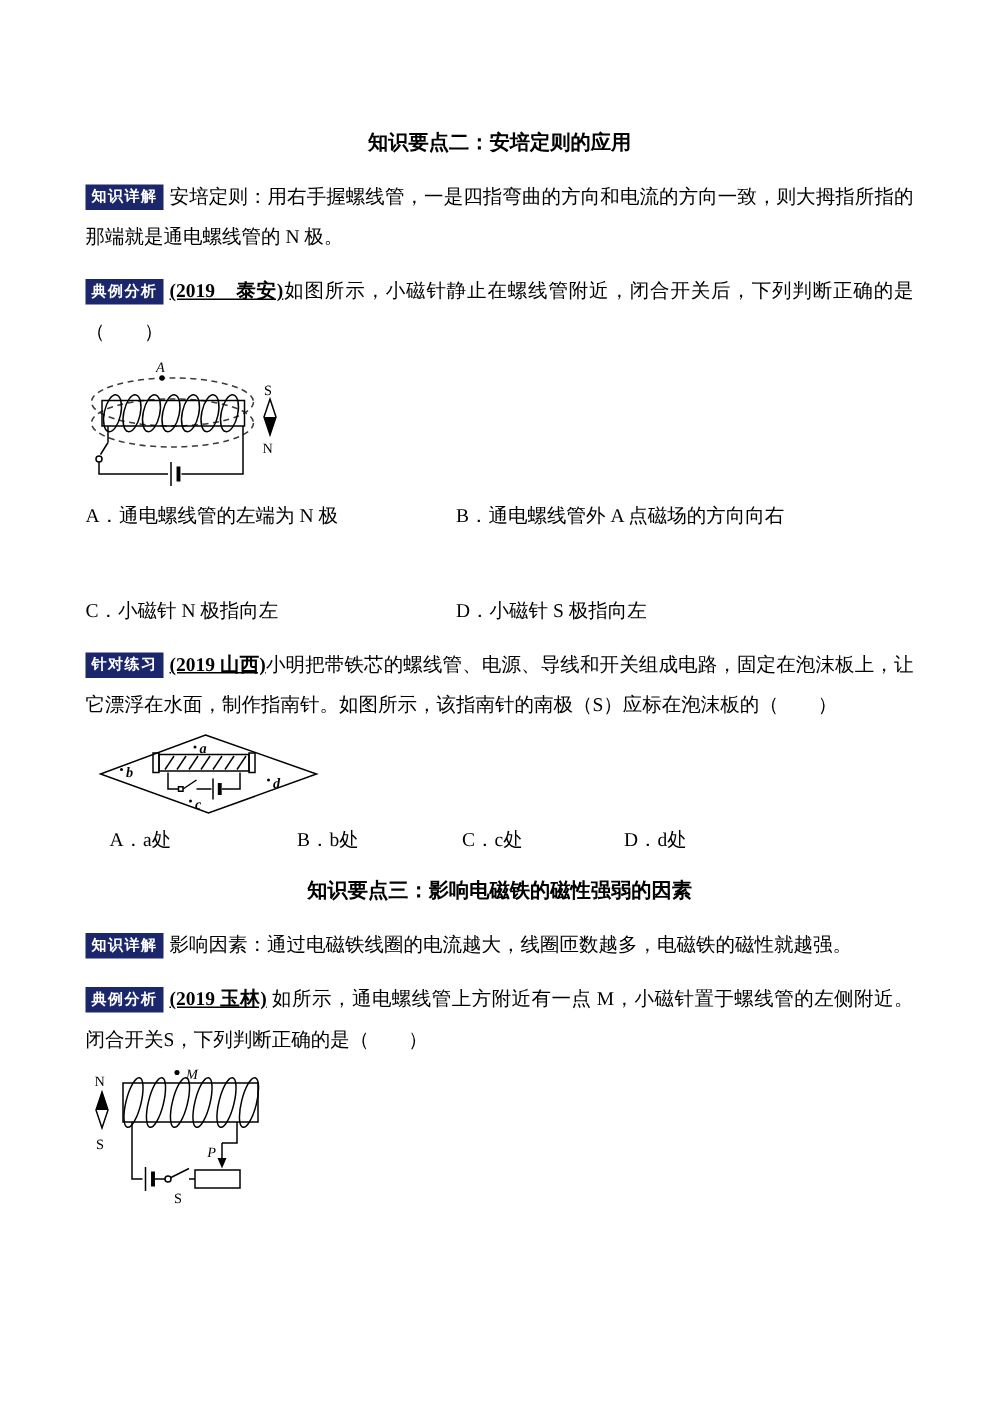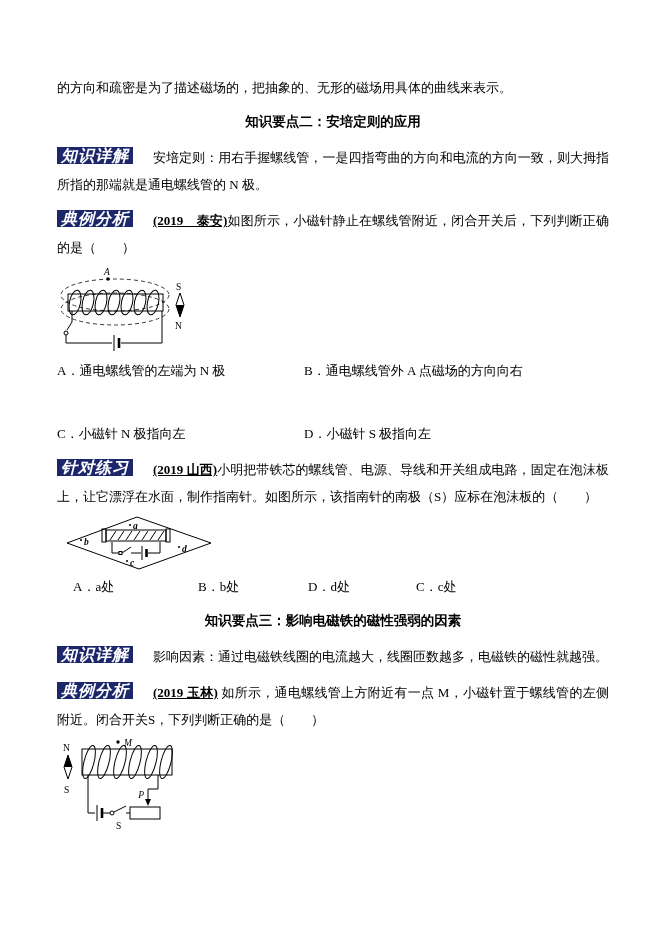--- a/index.html
+++ b/index.html
@@ -13,42 +13,41 @@
   .page { padding: 74px 52px 0 57px; }
   p { margin: 0; line-height: 27px; text-align: justify; }
   .para { margin-top: 9px; }
   .heading {
     font-weight: bold; font-size: 13.5px; line-height: 26px; margin-top: 8px;
     font-family: "Liberation Sans", "DejaVu Sans", sans-serif;
     text-align: center;
   }
   .badge {
     display: inline-block; background: var(--badge-bg, #1b266b); color: var(--badge-fg, #fff);
-    font-style: italic; font-weight: bold; font-size: 16px; line-height: 17px;
-    padding: 0 4px; margin-right: 20px; letter-spacing: 1px; vertical-align: 1px;
+    font-weight: bold; font-size: 10px; line-height: 17px;
+    padding: 0 4px; margin-right: 4px; letter-spacing: 1px; vertical-align: 1px;
     font-family: "Liberation Serif", serif;
   }
   .src { font-weight: bold; text-decoration: underline; }
   .fig { margin: 4px 0 0 1px; }
   .fig2 { margin-left: 7px; }
   .opts2 { display: grid; grid-template-columns: 211px 1fr; line-height: 27px; margin-top: 2px; gap: 36px; }
   .opts4 { display: grid; grid-template-columns: 125px 110px 108px 1fr; line-height: 27px; margin-top: 1px; margin-left: 16px; }
   svg { display: block; }
   svg text { font-family: "Liberation Serif", "DejaVu Serif", serif; font-size: 9.5px; fill: #000; }
   svg .it { font-style: italic; }
   svg .ln { stroke: #000; fill: none; stroke-width: 1; }
   svg .thick { stroke: #000; fill: none; stroke-width: 2.6; }
   svg .dash { stroke: #3a3a3a; fill: none; stroke-width: 1; stroke-dasharray: 4 3; }
 </style>
 </head>
 <body>
 
 <div class="page">
 
-  <p>的方向和疏密是为了描述磁场的，把抽象的、无形的磁场用具体的曲线来表示。</p>
 
   <div class="heading">知识要点二：安培定则的应用</div>
 
   <p class="para">
     <span class="badge">知识详解</span><span>安培定则：用右手握螺线管，一是四指弯曲的方向和电流的方向一致，则大拇指所指的那端就是通电螺线管的 N 极。</span>
   </p>
 
   <p class="para">
     <span class="badge">典例分析</span><span class="src">(2019　泰安)</span><span>如图所示，小磁针静止在螺线管附近，闭合开关后，下列判断正确的是（　　）</span>
   </p>
@@ -139,22 +138,22 @@
         <line class="ln" x1="78" y1="32" x2="78" y2="46"></line>
         <line class="thick" x1="82.5" y1="35" x2="82.5" y2="43"></line>
         <polyline class="ln" points="84,39 96,39 96,28"></polyline>
       </g>
     </svg>
   </div>
 
   <div class="opts4">
     <div>A．a处</div>
     <div>B．b处</div>
+    <div>C．c处</div>
     <div>D．d处</div>
-    <div>C．c处</div>
   </div>
 
 
   <div class="heading">知识要点三：影响电磁铁的磁性强弱的因素</div>
 
   <p class="para">
     <span class="badge">知识详解</span><span>影响因素：通过电磁铁线圈的电流越大，线圈匝数越多，电磁铁的磁性就越强。</span>
   </p>
 
   <p class="para">

